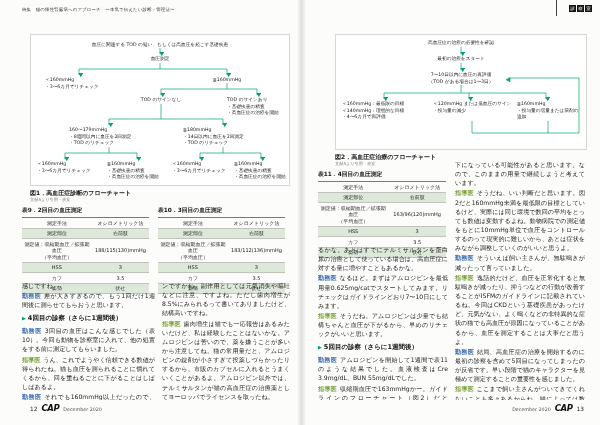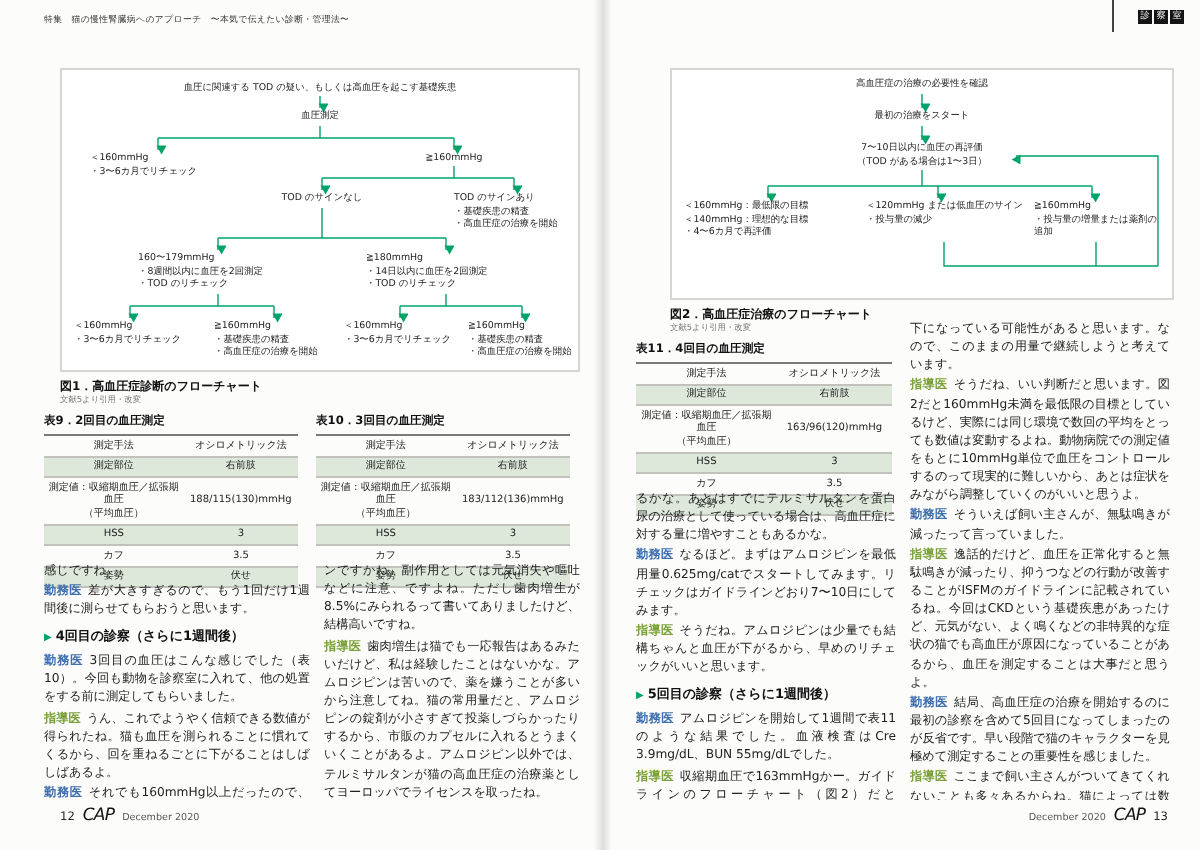--- a/index.html
+++ b/index.html
@@ -35,21 +35,21 @@
 
   
   .col{position:absolute;font-size:6.1px;line-height:1.5;color:#222;text-align:justify;overflow:hidden;}
   .para{margin:0 0 1px 0;}
   .spk{font-weight:bold;margin-right:3px;}
   .sec-head{font-weight:bold;font-size:6.5px;margin:5px 0 2px 0;color:#111;}
   .sec-head .bullet{color:#00a368;font-size:5px;margin-right:2px;}
 
   
   .footer{position:absolute;bottom:12px;font-size:5.2px;color:#333;display:flex;align-items:baseline;gap:4px;}
-  .footer .logo{font-weight:normal;font-style:italic;font-size:8.5px;letter-spacing:-.4px;color:#111;}
+  .footer .logo{font-weight:bold;font-style:italic;font-size:8.5px;letter-spacing:-.4px;color:#111;}
   .footer .issue{font-size:4.8px;color:#555;}
   .footer .pageno{font-size:5.8px;color:#222;}
   .f-left{left:30px;}
   .f-right{right:16px;}
 </style>
 </head>
 <body>
 
 <div class="spread">
 

